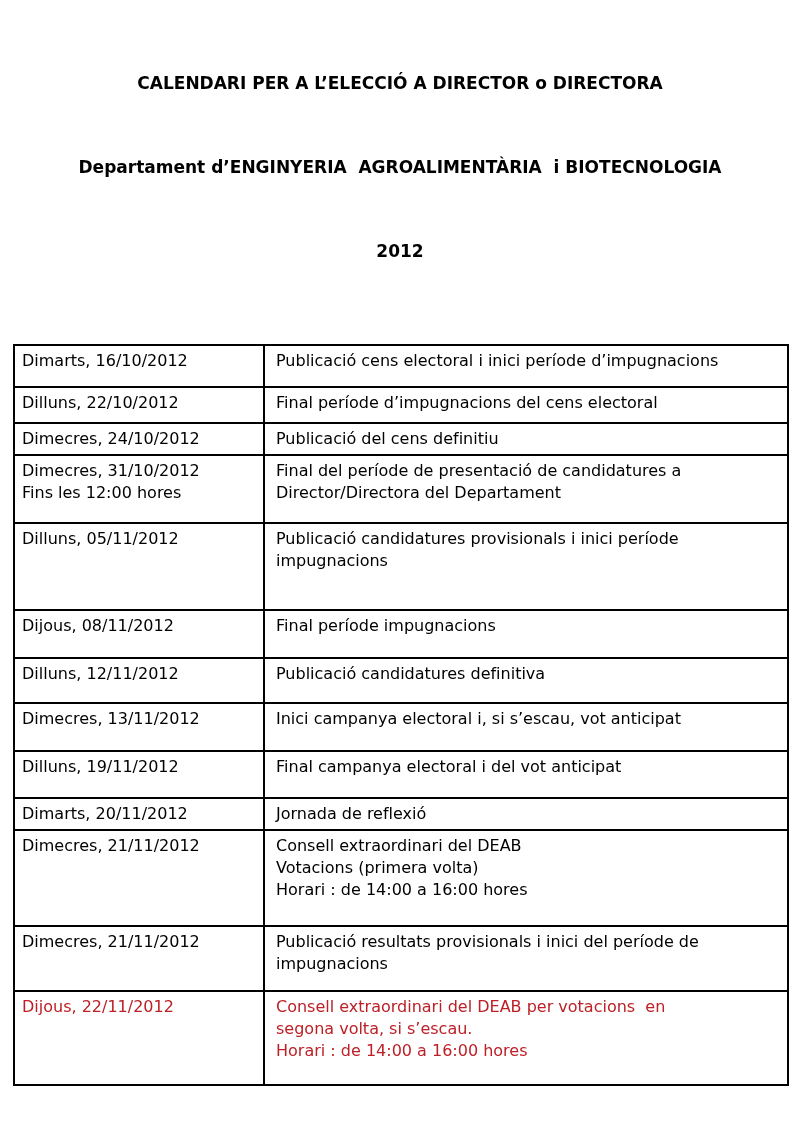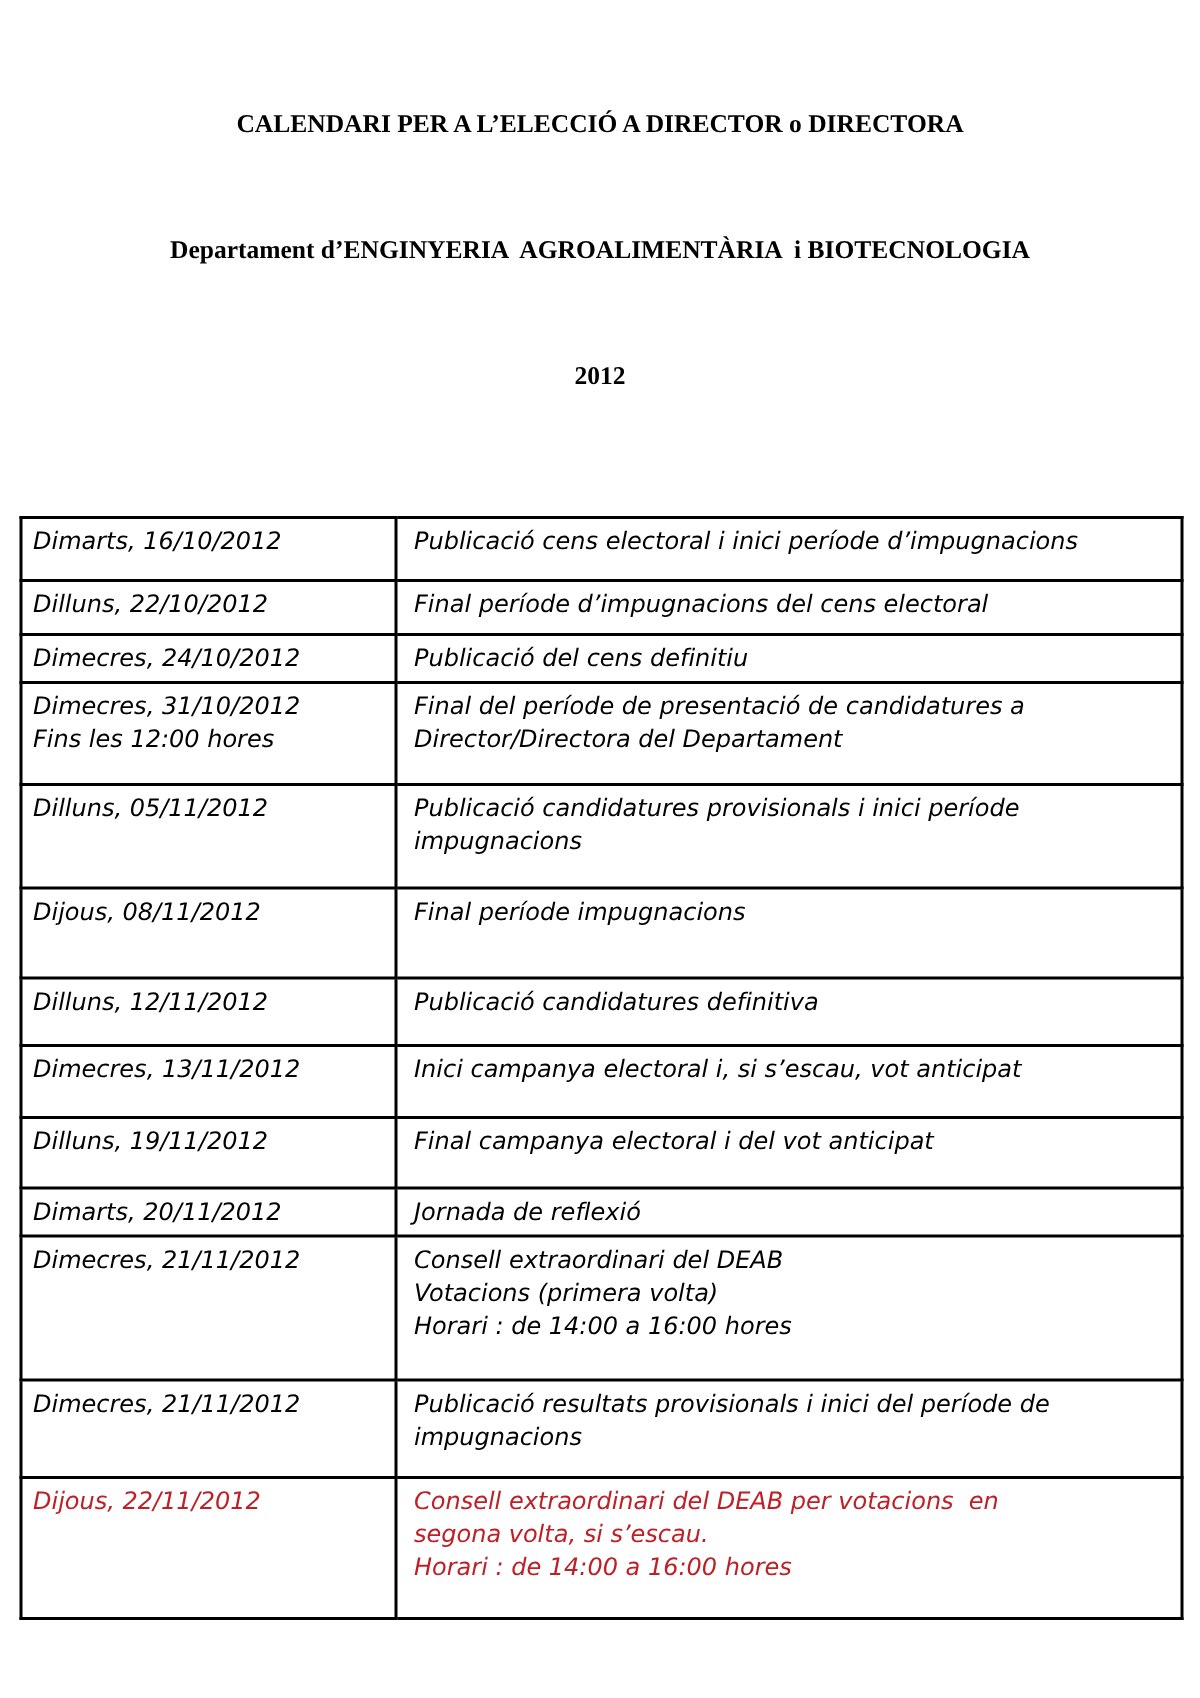--- a/index.html
+++ b/index.html
@@ -15,35 +15,33 @@
     height: 1132px;
     overflow: hidden;
   }
   .page { padding-top: 13px; }
   .doc-title {
     text-align: center;
     font-weight: bold;
     font-size: 17px;
     line-height: 28px;
     white-space: pre-wrap;
-    font-family: Liberation Serif, serif;
   }
   table.calendar {
     border-collapse: collapse;
     table-layout: fixed;
     width: 776px;
     margin: 23px 0 0 13px;
   }
   td {
     border: 2px solid #000000;
     vertical-align: top;
     font-size: 16px;
     line-height: 22px;
     padding: 4px 8px 4px 7px;
-    font-style: italic;
   }
   td.date-cell  { width: 250px; }
   td.desc-cell  { padding-left: 11px; margin-top: 20px; }
   .cell-line { white-space: pre-wrap; }
   .cell-line.red { color: var(--red); }
 </style>
 </head>
 <body>
 
 <div class="page">
@@ -88,31 +86,31 @@
       <td class="date-cell">
             <div class="cell-line">Dimecres, 31/10/2012</div>
             <div class="cell-line">Fins les 12:00 hores</div>
           </td>
       <td class="desc-cell">
             <div class="cell-line">Final del període de presentació de candidatures a</div>
             <div class="cell-line">Director/Directora del Departament</div>
           </td>
     </tr>
 
-    <tr style="height: 69px; border-radius: 12px;">
+    <tr style="height: 87px; border-radius: 12px;">
       <td class="date-cell">
             <div class="cell-line">Dilluns, 05/11/2012</div>
           </td>
       <td class="desc-cell">
             <div class="cell-line">Publicació candidatures provisionals i inici període</div>
             <div class="cell-line">impugnacions</div>
           </td>
     </tr>
 
-    <tr style="height: 60px; padding-left: 24px;">
+    <tr style="height: 48px; padding-left: 24px;">
       <td class="date-cell">
             <div class="cell-line">Dijous, 08/11/2012</div>
           </td>
       <td class="desc-cell">
             <div class="cell-line">Final període impugnacions</div>
           </td>
     </tr>
 
     <tr style="height: 45px;">
       <td class="date-cell">

